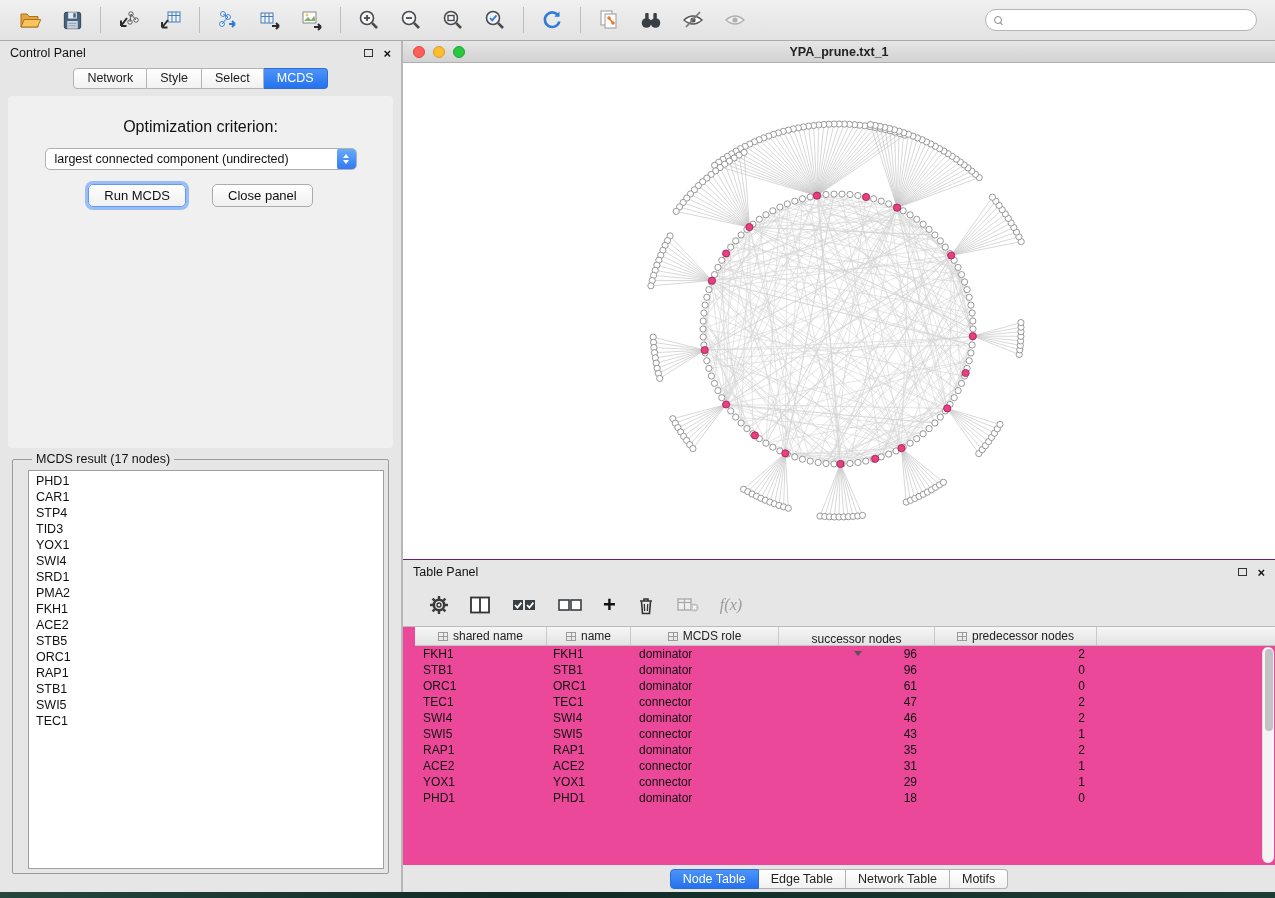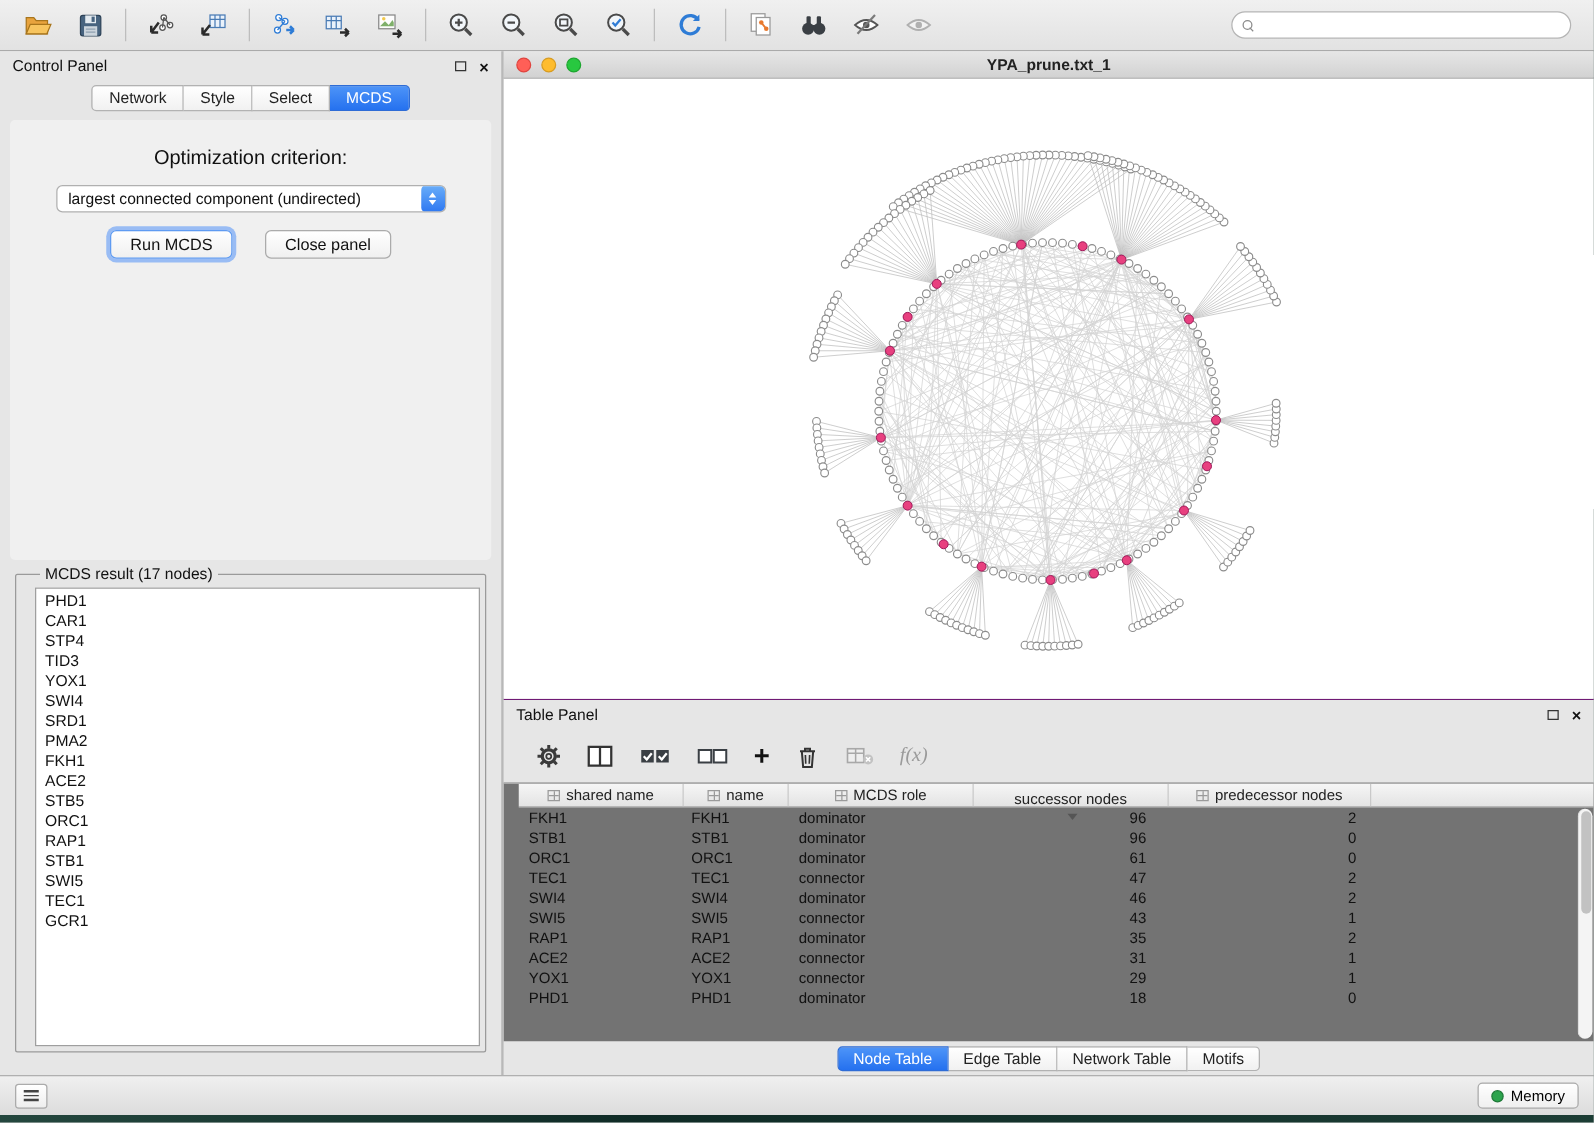--- a/index.html
+++ b/index.html
@@ -73,21 +73,21 @@
   .net-canvas { flex:1; background:#fff; min-height:0; }
   .net-canvas svg { width:100%; height:100%; display:block; }
 
   
   .table-panel { flex:1 1 auto; display:flex; flex-direction:column; background:#e6e6e6; min-height:0; }
   .table-toolbar { height:42px; flex:0 0 42px; display:flex; align-items:center; gap:20px; padding-left:26px; }
   .ticon { border:none; background:transparent; cursor:pointer; display:flex; align-items:center; justify-content:center; height:28px; }
   .fx-label { font-family:"Liberation Serif","DejaVu Serif",serif; font-style:italic; font-size:16px; color:#9a9a9a; }
   .plus-glyph { font-size:22px; font-weight:bold; color:#111; line-height:1; }
 
-  .table-area { flex:1 1 auto; background:#737373; border-top:1px solid #bcbcbc; position:relative; min-height:0; overflow:hidden; padding-left:12px; }
+  .table-area { flex:1 1 auto; background:#ec4899; border-top:1px solid #bcbcbc; position:relative; min-height:0; overflow:hidden; padding-left:12px; }
   .thead { display:flex; height:19px; border-bottom:1px solid #c3c3c3; background:linear-gradient(#f6f6f6,#e3e3e3); }
   .hcell { display:flex; align-items:center; justify-content:center; gap:5px; font-size:12px; color:#222;
            border-right:1px solid #c9c9c9; cursor:pointer; white-space:nowrap; }
   .hgrid { width:10px; height:9px; border:1px solid #9a9a9a; position:relative; flex:0 0 10px; }
   .hgrid::before { content:""; position:absolute; left:0; right:0; top:3px; height:1px; background:#9a9a9a; }
   .hgrid::after { content:""; position:absolute; top:0; bottom:0; left:4px; width:1px; background:#9a9a9a; }
   .sortchev { width:0; height:0; border-left:4px solid transparent; border-right:4px solid transparent; border-top:5px solid #555; margin-left:2px; }
   .w0{width:132px;} .w1{width:84px;} .w2{width:148px;} .w3{width:156px;flex-direction:column;} .w4{width:162px;}
   .trow { display:flex; height:16px; align-items:center; }
   .tcell { font-size:12px; white-space:nowrap; overflow:hidden; }
@@ -305,21 +305,20 @@
             <div class="ritem">SRD1</div>
             <div class="ritem">PMA2</div>
             <div class="ritem">FKH1</div>
             <div class="ritem">ACE2</div>
             <div class="ritem">STB5</div>
             <div class="ritem">ORC1</div>
             <div class="ritem">RAP1</div>
             <div class="ritem">STB1</div>
             <div class="ritem">SWI5</div>
             <div class="ritem">TEC1</div>
-            <div class="ritem">GCR1</div>
           </div>
       </fieldset>
     </div>
 
     <div class="right-area">
 
       <div class="network-window">
         <div class="net-titlebar">
           <span class="traffic">
             <span class="tl red"></span>
@@ -1254,27 +1253,15 @@
         <div class="table-tabs">
             <div class="ttab active">Node Table</div>
             <div class="ttab">Edge Table</div>
             <div class="ttab">Network Table</div>
             <div class="ttab">Motifs</div>
           </div>
       </div>
     </div>
   </div>
 
-  <div class="statusbar">
-    <button class="menu-btn">
-      <span class="menu-bar"></span>
-      <span class="menu-bar"></span>
-      <span class="menu-bar"></span>
-    </button>
-    <div class="status-spacer"></div>
-    <button class="memory-btn">
-      <span class="mem-dot"></span>
-      <span>Memory</span>
-    </button>
-  </div>
 
   <div class="desktop-strip"></div>
 </div>
 
 </body></html>

